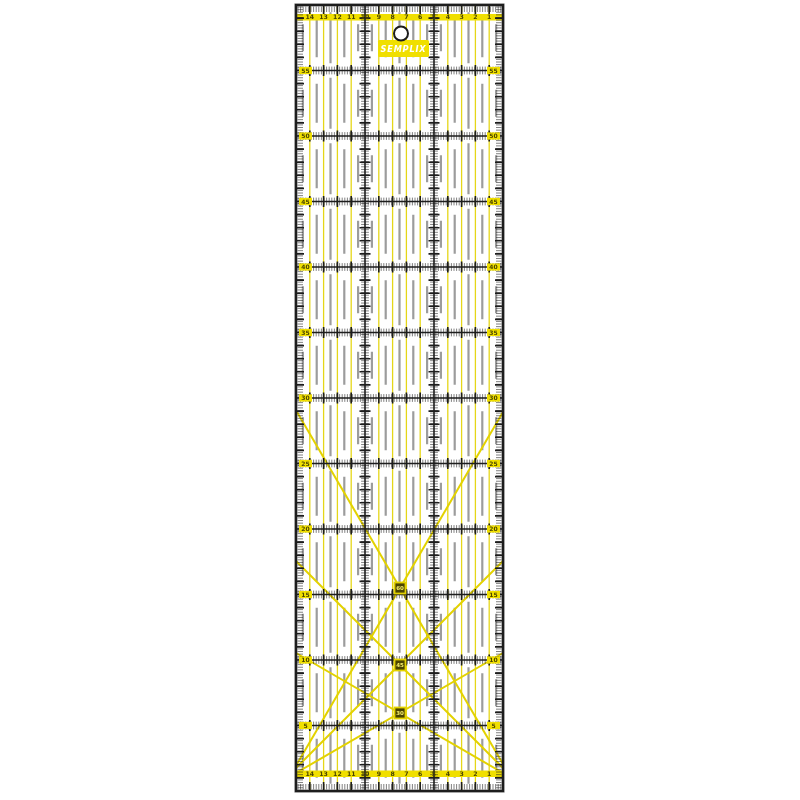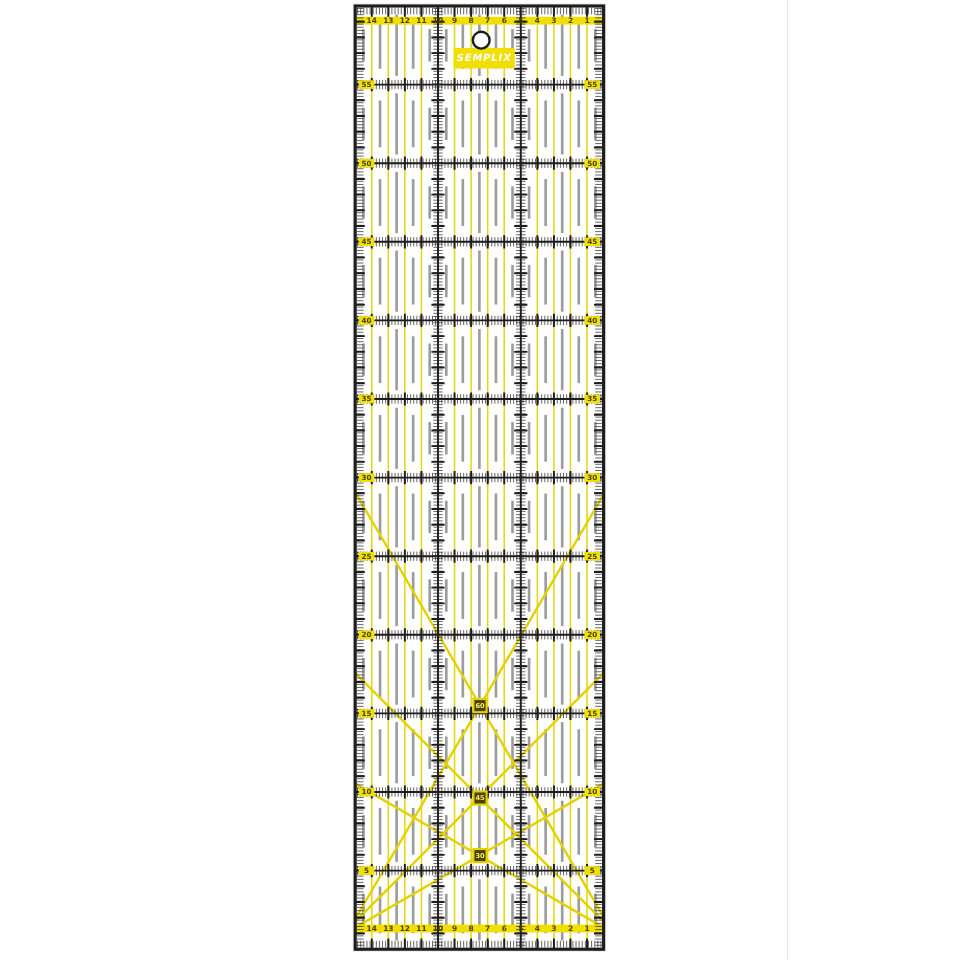--- a/index.html
+++ b/index.html
@@ -1,16 +1,16 @@
 <!DOCTYPE html>
 <html><head>
 <meta charset="utf-8">
 <style>
   html,body{margin:0;padding:0;background:#ffffff;}
-  #stage{position:relative;width:656px;height:800px;background:#c2410c;overflow:hidden;
+  #stage{position:relative;width:656px;height:800px;background:#a21caf;overflow:hidden;
          font-family:"DejaVu Sans",sans-serif;}
   svg text{font-family:"DejaVu Sans",sans-serif;}
 </style>
 </head>
 <body>
 
 <div id="stage">
   <svg id="ruler-svg" width="800" height="800" viewBox="0 0 800 800">
       <rect x="0" y="0" width="800" height="800" fill="#ffffff"></rect>
       <rect x="295" y="4" width="209" height="788" fill="#ffffff" stroke="#e3e3e3" stroke-width="2"></rect>

